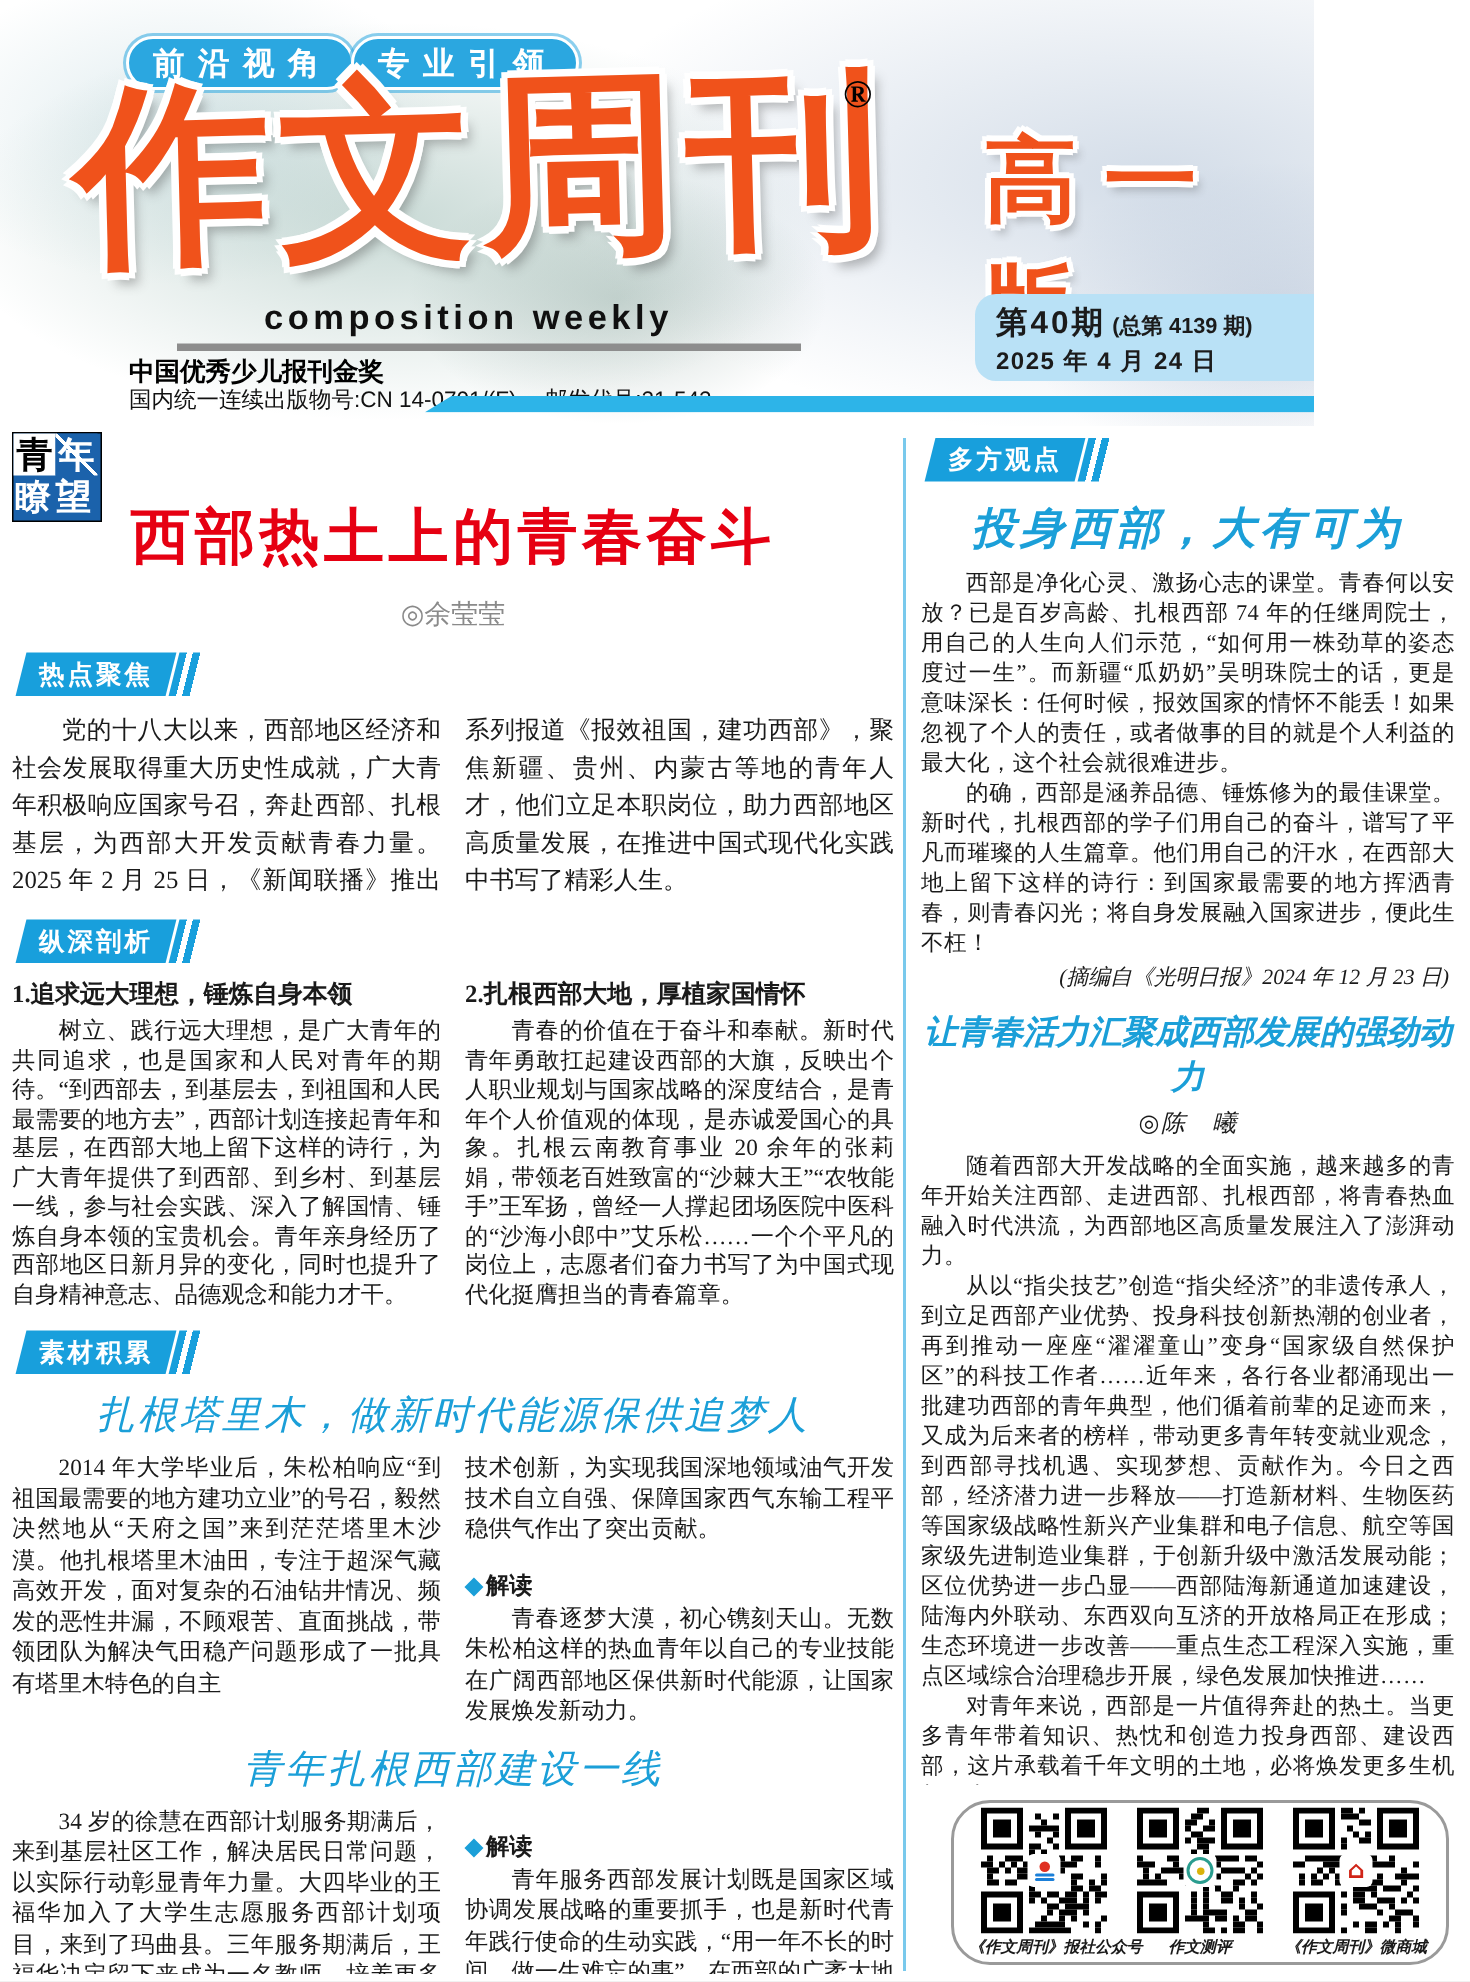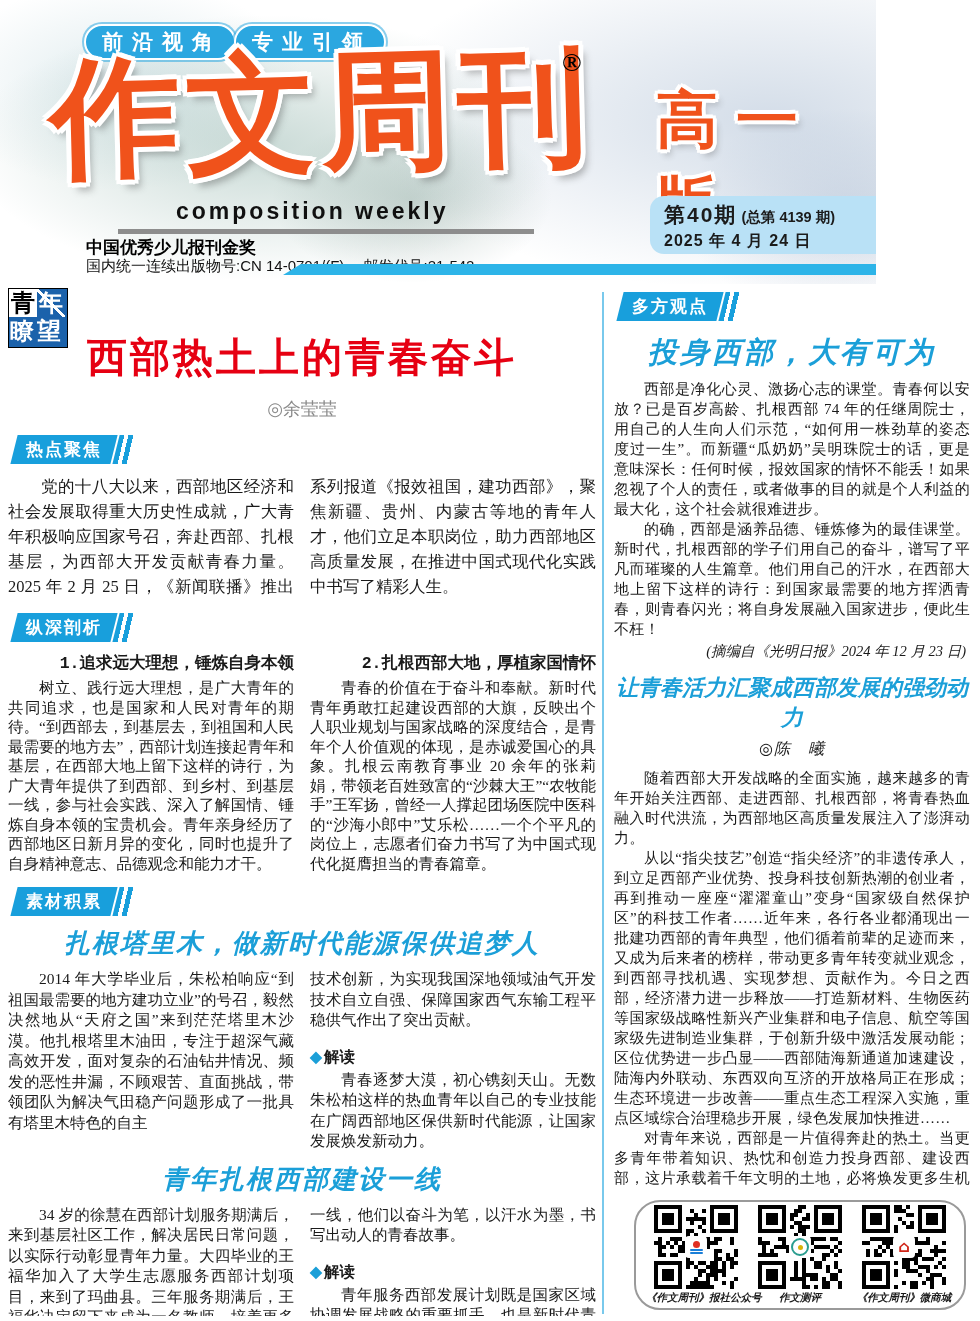--- a/index.html
+++ b/index.html
@@ -65,24 +65,24 @@
   .corner-badge .tl{background:#fff;color:#000;}
   .corner-badge .tr{color:#fff;background:linear-gradient(45deg,#1b62ab 46%,#fff 46% 52%,#1b62ab 52%);}
   .corner-badge .bt{grid-column:1/3;color:#fff;letter-spacing:3px;}
   .headline{margin-top:44px;text-align:center;font-size:40px;font-weight:900;color:#e60012;
     letter-spacing:3px;}
   .byline{text-align:center;color:#8a8a8a;font-size:18px;margin:12px 0 14px;}
   .hotspot-text{column-count:2;column-gap:16px;font-size:16.5px;line-height:25px;text-align:justify;
     margin:10px 0 0;}
   .twocol{display:flex;gap:16px;margin-top:8px;}
   .twocol>div{flex:1;min-width:0;}
-  .an-h{font-family:Liberation Mono, monospace;font-weight:900;font-size:16.5px;
-    text-align:right;margin:2px 0 4px;}
+  .an-h{font-family:Liberation Serif, serif;font-weight:900;font-size:16.5px;
+    text-align:left;margin:2px 0 4px;}
   .an-p{font-size:15.5px;line-height:19.5px;text-align:justify;}
-  .mat-title{text-align:center;color:#1b9fd8;font-weight:700;font-style:italic;font-size:26px;
+  .mat-title{text-align:center;color:#1b9fd8;font-weight:400;font-style:italic;font-size:26px;
     letter-spacing:2px;margin:10px 0 8px;}
   .mat-p{font-size:15.5px;line-height:20.5px;text-align:justify;}
   .jiedu{font-family:Liberation Sans, sans-serif;font-weight:900;font-size:15.5px;
     margin:16px 0 2px;}
   .jiedu .dia{color:#1b9fd8;margin-right:2px;}
   .sect{margin-top:14px;}
   
   .rightcol{position:absolute;left:614px;top:292px;width:356px;height:898px;overflow:hidden;}
   .r-title{text-align:center;color:#1b9fd8;font-weight:900;font-style:italic;margin:12px 0 6px;}
   .r-title.t1{font-size:29px;letter-spacing:3px;}
@@ -187,21 +187,20 @@
         </div>
       </div>
 
       <div>
         <div class="mat-title">青年扎根西部建设一线</div>
         <div class="twocol">
           <div>
             <p class="mat-p indent">34 岁的徐慧在西部计划服务期满后，来到基层社区工作，解决居民日常问题，以实际行动彰显青年力量。大四毕业的王福华加入了大学生志愿服务西部计划项目，来到了玛曲县。三年服务期满后，王福华决定留下来成为一名教师，培养更多的学生，为当地发展注入源源不断的力量……自 2003 年西部计划实施以来，累计有 22 批 50 余万名大学毕业生投身艰苦边远地区和基层</p>
           </div>
           <div>
-            <p class="mat-p">一线，他们以奋斗为笔，以汗水为墨，书写出动人的青春故事。</p>
             <p class="jiedu"><span class="dia">◆</span><span>解读</span></p>
             <p class="mat-p indent">青年服务西部发展计划既是国家区域协调发展战略的重要抓手，也是新时代青年践行使命的生动实践，“用一年不长的时间，做一生难忘的事”。在西部的广袤大地上，青春的故事仍在继续书写，越来越多的青年将个人理想融入时代发展，成为基层发展的生力军。</p>
           </div>
         </div>
       </div>
     </div>
   </div>
 
   <div class="rightcol">
     <div class="sec-badge">

